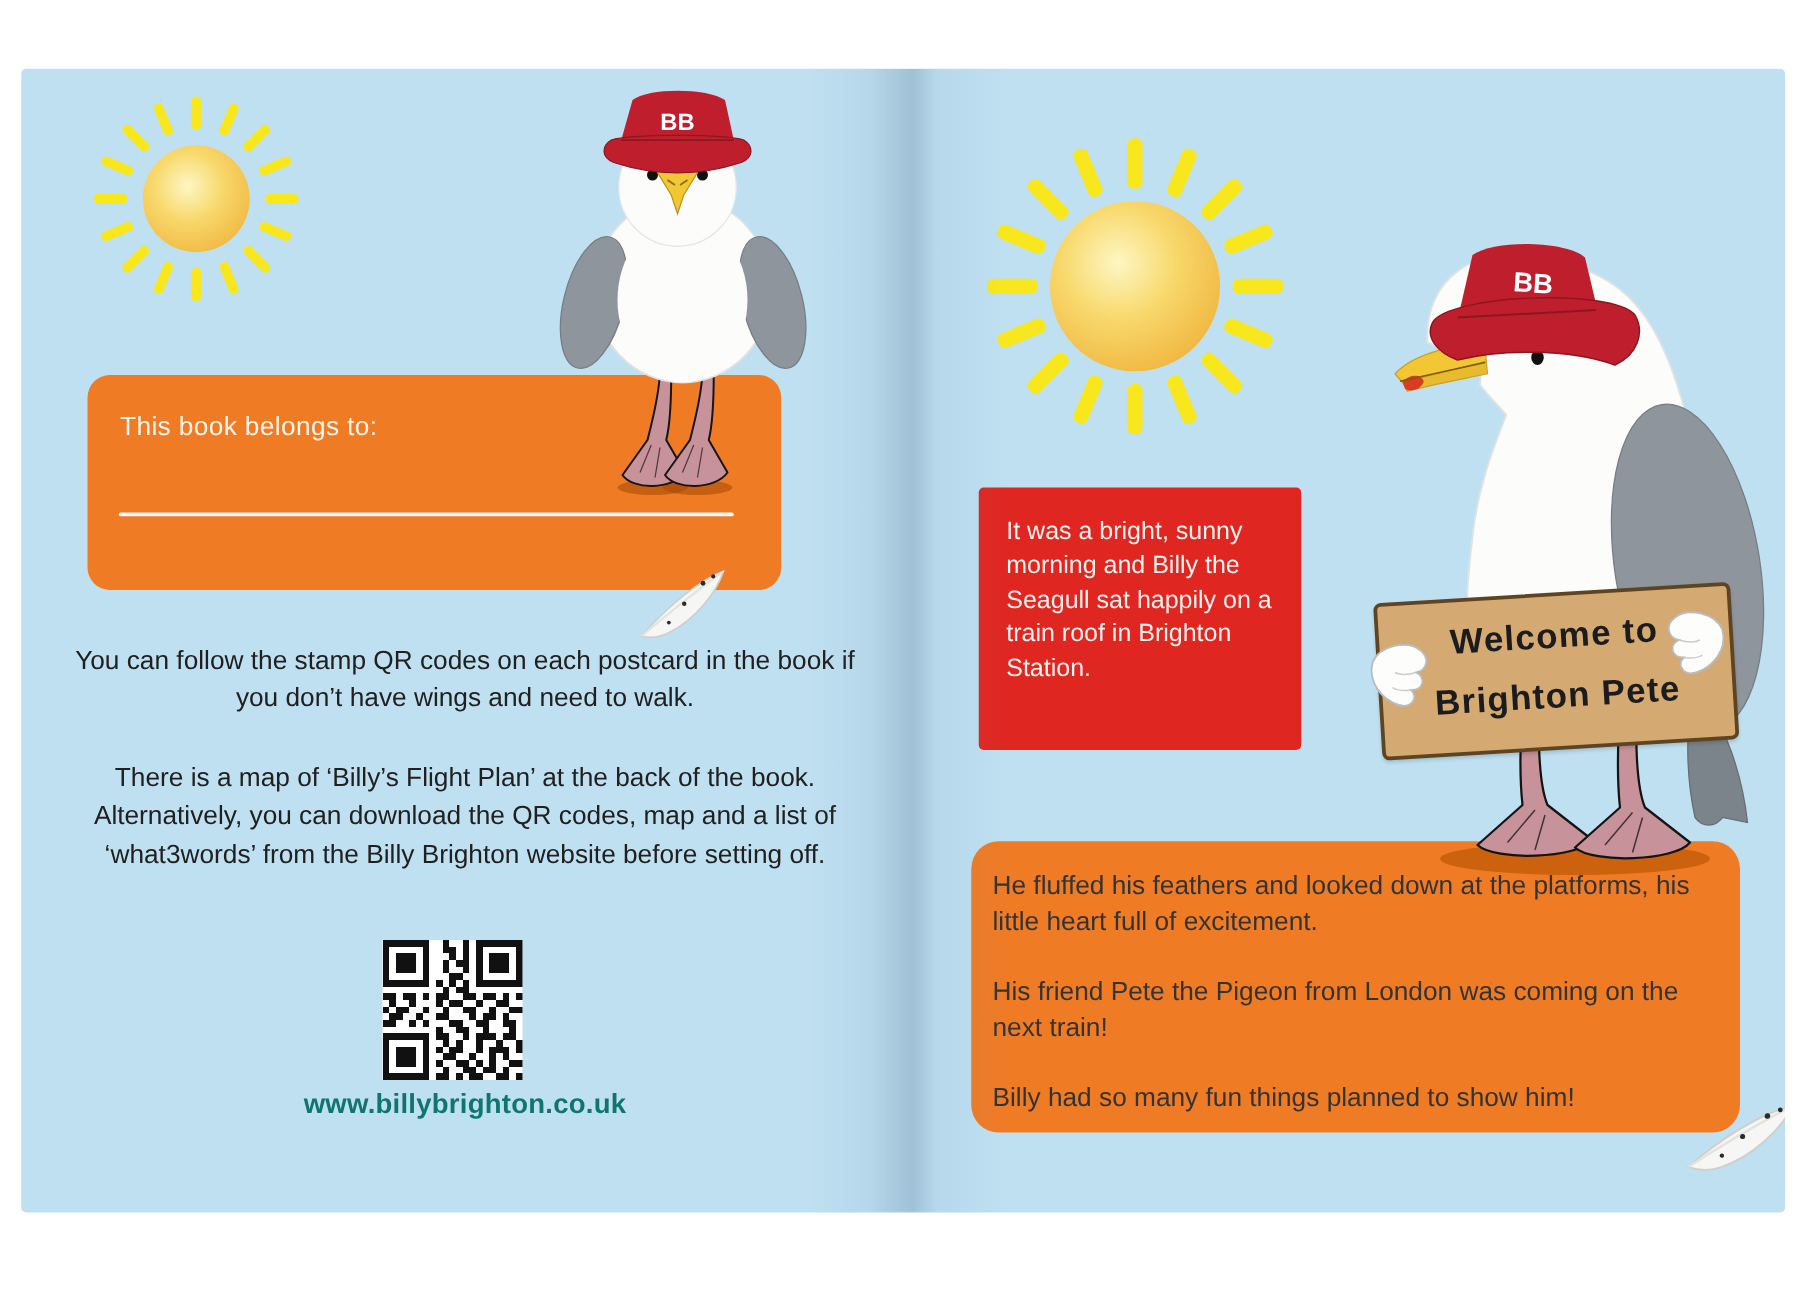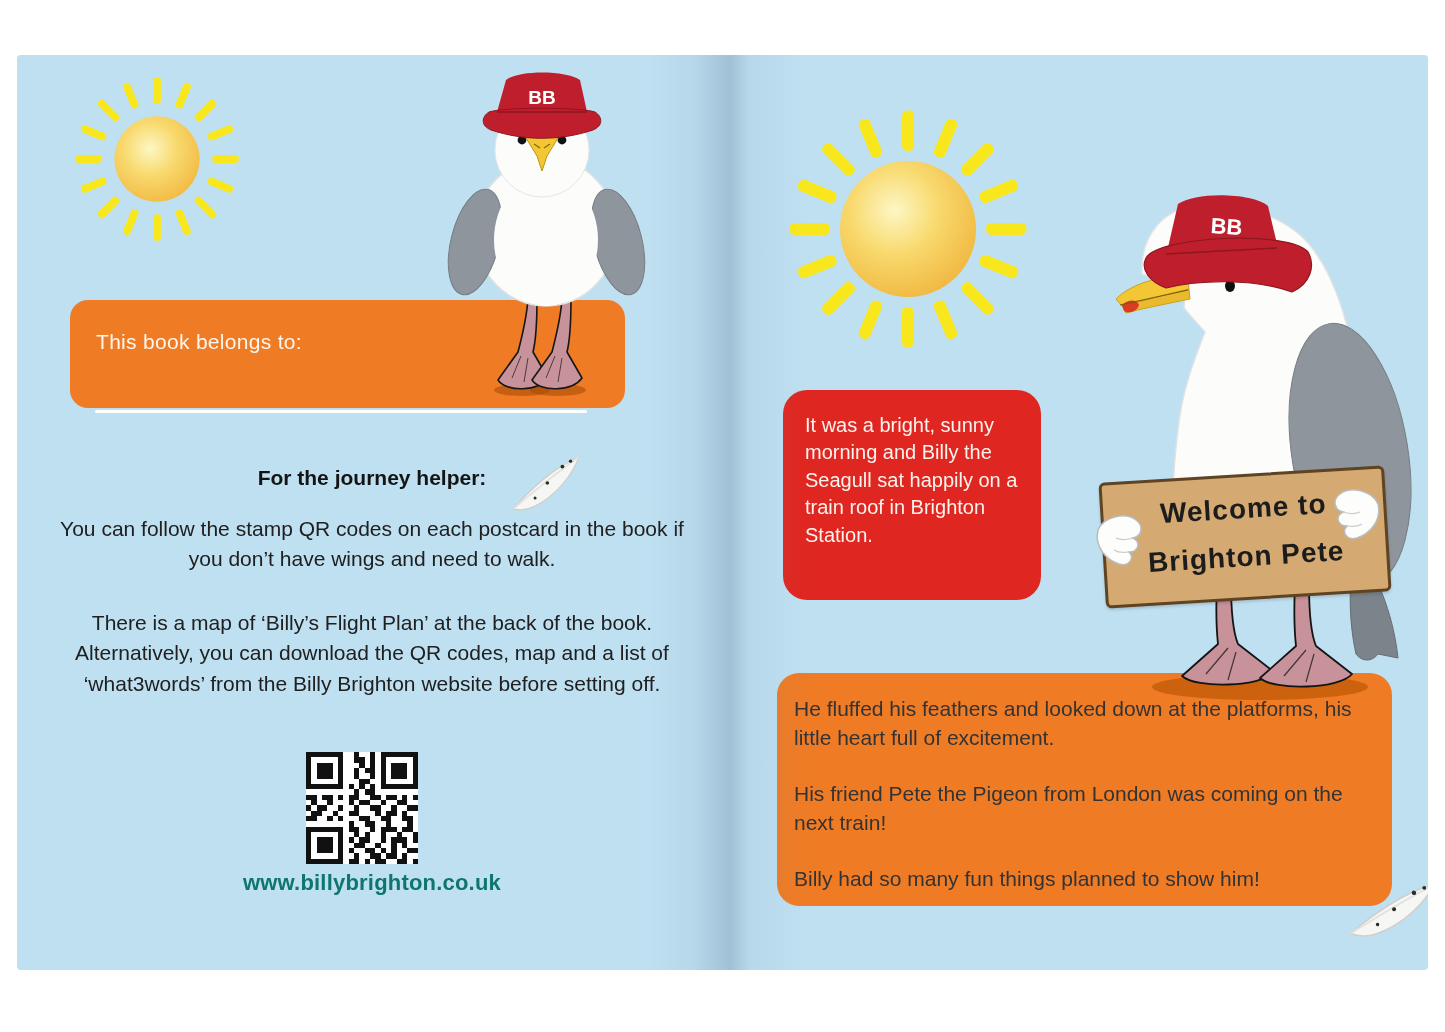--- a/index.html
+++ b/index.html
@@ -2,35 +2,35 @@
 <html><head>
 <meta charset="utf-8">
 <style>
   html,body{margin:0;padding:0;background:#ffffff;}
   .book{position:relative;width:1445px;height:1032px;background:#ffffff;overflow:hidden;
         font-family:"Liberation Sans", sans-serif;}
   .spread{position:absolute;left:17px;top:55px;width:1411px;height:915px;background:#bfe0f1;
           border-radius:4px;overflow:hidden;}
   .abs{position:absolute;}
   
-  .belongs-box{left:53px;top:245px;width:555px;height:108px;background:#ef7b25;border-radius:18px;z-index:2;}
+  .belongs-box{left:53px;top:245px;width:555px;height:172px;background:#ef7b25;border-radius:18px;z-index:2;}
   .belongs-label{position:absolute;left:26px;top:30px;color:#fdf6ee;font-size:21px;letter-spacing:.3px;}
   .name-line{position:absolute;left:25px;top:110px;width:492px;height:3px;background:#ffffff;border-radius:2px;}
   .helper-heading{left:35px;top:411px;width:640px;text-align:center;font-size:21px;font-weight:bold;color:#141414;z-index:2;}
   .para{left:35px;width:640px;text-align:center;font-size:21px;line-height:1.45;color:#202020;z-index:2;}
   .para1{top:459px;}
   .para2{top:553px;}
   .qr{left:289px;top:697px;width:112px;height:112px;z-index:2;}
   .website{left:35px;top:815px;width:640px;text-align:center;font-size:22px;font-weight:800;color:#0f766e;z-index:2;letter-spacing:.2px;}
   .gull-left{left:425px;top:17px;width:215px;height:330px;z-index:3;}
   .sun-left{left:51px;top:15px;width:178px;height:178px;z-index:1;}
   .feather-left{left:488px;top:393px;width:82px;height:70px;z-index:2;}
   
   .sun-right{left:765px;top:48px;width:252px;height:252px;z-index:1;}
-  .red-box{left:766px;top:335px;width:258px;height:210px;background:#e02620;border-radius:24px;z-index:2;}
+  .red-box{left:766px;top:335px;width:258px;height:210px;background:#e02620;border-radius:4px;z-index:2;}
   .red-box-text{position:absolute;left:22px;top:22px;width:216px;color:#fbf3ee;font-size:20px;line-height:1.37;}
   .orange-box-r{left:760px;top:618px;width:615px;height:233px;background:#ef7b25;border-radius:22px;z-index:2;}
   .orange-box-inner{position:absolute;left:17px;top:22px;width:578px;color:#333333;font-size:21px;line-height:1.38;}
   .orange-box-inner p{margin:0 0 27px 0;}
   .orange-box-inner p:last-child{margin:0;}
   .gull-right{left:1061px;top:131px;width:355px;height:515px;z-index:3;}
   .sign{left:1085px;top:419px;width:280px;height:120px;background:#d4aa72;border:3px solid #5e4422;
         border-radius:6px;transform:rotate(-3.5deg);z-index:4;box-shadow:0 2px 3px rgba(0,0,0,.15);}
   .sign-text{position:absolute;left:0;top:8px;width:100%;text-align:center;color:#1c1c1c;
              font-size:28px;line-height:1.7;letter-spacing:1px;font-weight:600;}
@@ -140,21 +140,20 @@
       <path d="M92,72 L98,76 M108,72 L102,76" stroke="#8a6c12" stroke-width="1.4" fill="none"></path>
 
       <g>
         <path d="M64,8 C76,-2 124,-2 138,8 L145,40 L55,40 Z" fill="#bf1f2d"></path>
         <path d="M47,40 C62,35 138,35 153,40 C161,45 161,54 151,58 C118,69 82,69 49,58 C39,54 39,45 47,40 Z" fill="#bf1f2d" stroke="#8e1620" stroke-width="1"></path>
         <path d="M55,40 L145,40" stroke="#8e1620" stroke-width="1.4"></path>
         <text x="100" y="32" text-anchor="middle" font-size="19" font-weight="bold" fill="#ffffff" font-family="Liberation Sans, sans-serif">BB</text>
       </g>
     </svg>
 
-    <div class="abs helper-heading">For the journey helper:</div>
 
     <svg class="abs feather-left" viewBox="0 0 60 50">
       <path d="M6,44 C18,30 38,12 54,6 C50,18 38,34 22,42 C16,45 10,45 6,44 Z" fill="#f6f6f4" stroke="#cfcfcd" stroke-width="1"></path>
       <path d="M6,44 C20,32 40,16 54,6" stroke="#e2e2df" stroke-width="1.2" fill="none"></path>
       <circle cx="42" cy="13" r="1.4" fill="#2b2b2b"></circle>
         <circle cx="48" cy="9" r="1.2" fill="#2b2b2b"></circle>
       <circle cx="31" cy="25" r="1.3" fill="#2b2b2b"></circle>
         <circle cx="22" cy="36" r="1.1" fill="#2b2b2b"></circle>
     </svg>
 

